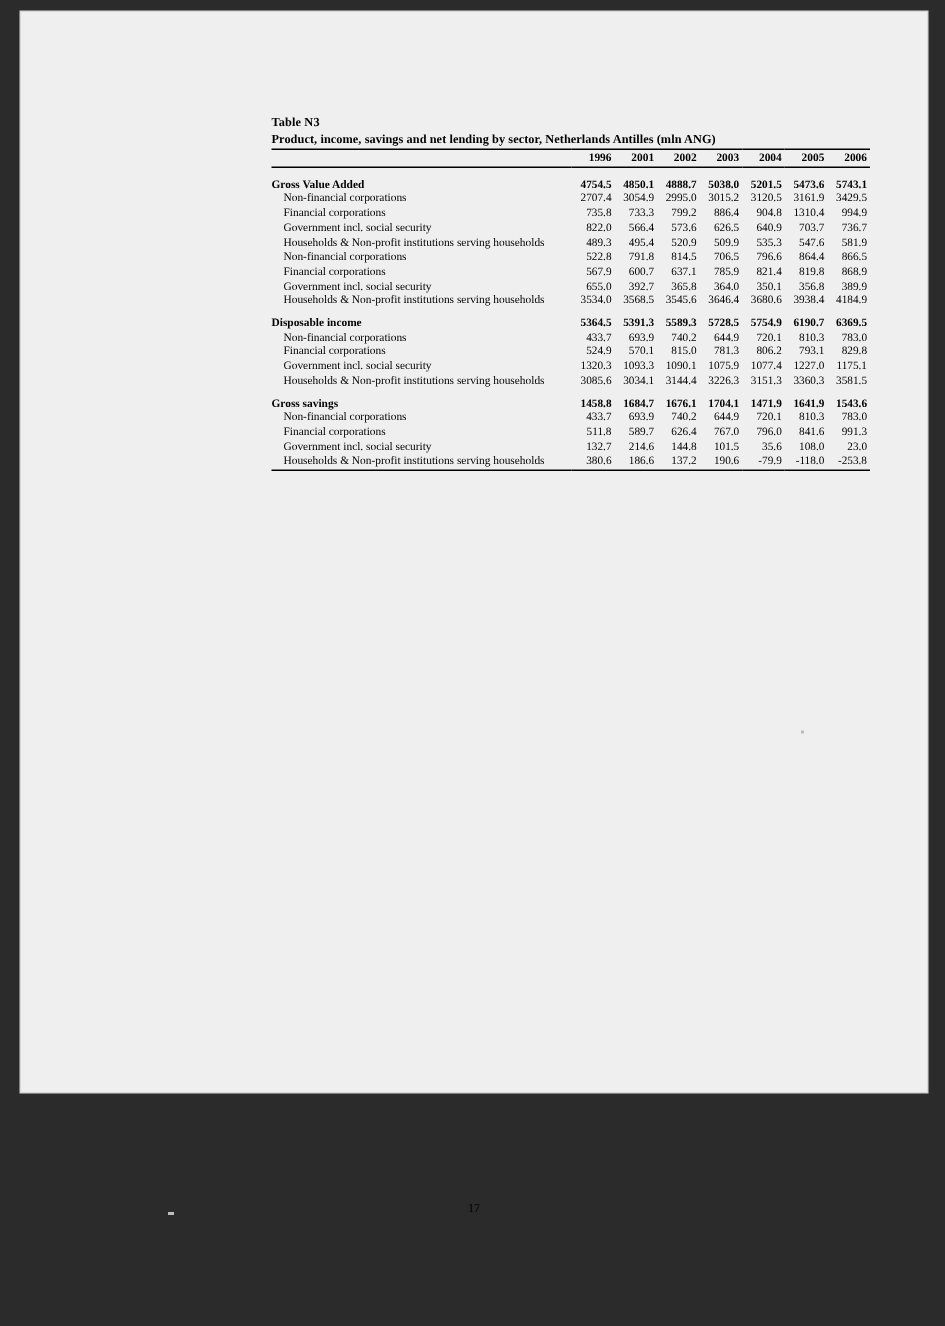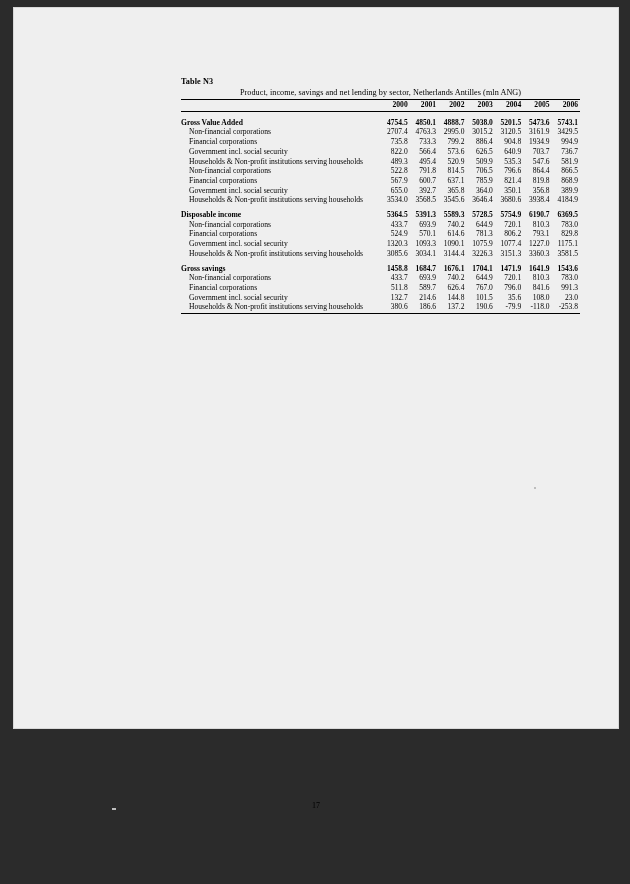--- a/index.html
+++ b/index.html
@@ -34,25 +34,24 @@
   }
   .tbl-title-line1 {
     font-size: 8.2px;
     font-weight: bold;
     color: #000;
     letter-spacing: 0.1px;
     line-height: 11px;
   }
   .tbl-title-line2 {
     font-size: 8.2px;
-    font-weight: normal;
+    font-weight: bold;
     color: #000;
     letter-spacing: 0.05px;
     line-height: 11px;
-    text-align: center;
   }
   table.data {
     border-collapse: collapse;
     width: 399px;
     margin-top: 1px;
     font-size: 7.6px;
     color: #000;
   }
   table.data td, table.data th {
     padding: 0;
@@ -121,21 +120,21 @@
     <div class="speck" style="left:520px; top:479px; width:2px; height:2px;"></div>
 
     <div class="table-block">
       <div class="tbl-title-line1">Table N3</div>
       <div class="tbl-title-line2">Product, income, savings and net lending by sector, Netherlands Antilles (mln ANG)</div>
 
       <table class="data">
         <thead>
           <tr class="head-row">
             <th class="col-label"></th>
-            <th class="col-num">2000</th>
+            <th class="col-num">1996</th>
             <th class="col-num">2001</th>
             <th class="col-num">2002</th>
             <th class="col-num">2003</th>
             <th class="col-num">2004</th>
             <th class="col-num">2005</th>
             <th class="col-num">2006</th>
           </tr>
         </thead>
         <tbody>
 
@@ -145,35 +144,35 @@
             <td class="col-num">4850.1</td>
             <td class="col-num">4888.7</td>
             <td class="col-num">5038.0</td>
             <td class="col-num">5201.5</td>
             <td class="col-num">5473.6</td>
             <td class="col-num">5743.1</td>
           </tr>
           <tr>
             <td class="col-label indent">Non-financial corporations</td>
             <td class="col-num">2707.4</td>
-            <td class="col-num">4763.3</td>
+            <td class="col-num">3054.9</td>
             <td class="col-num">2995.0</td>
             <td class="col-num">3015.2</td>
             <td class="col-num">3120.5</td>
             <td class="col-num">3161.9</td>
             <td class="col-num">3429.5</td>
           </tr>
           <tr>
             <td class="col-label indent">Financial corporations</td>
             <td class="col-num">735.8</td>
             <td class="col-num">733.3</td>
             <td class="col-num">799.2</td>
             <td class="col-num">886.4</td>
             <td class="col-num">904.8</td>
-            <td class="col-num">1934.9</td>
+            <td class="col-num">1310.4</td>
             <td class="col-num">994.9</td>
           </tr>
           <tr>
             <td class="col-label indent">Government incl. social security</td>
             <td class="col-num">822.0</td>
             <td class="col-num">566.4</td>
             <td class="col-num">573.6</td>
             <td class="col-num">626.5</td>
             <td class="col-num">640.9</td>
             <td class="col-num">703.7</td>
@@ -248,21 +247,21 @@
             <td class="col-num">740.2</td>
             <td class="col-num">644.9</td>
             <td class="col-num">720.1</td>
             <td class="col-num">810.3</td>
             <td class="col-num">783.0</td>
           </tr>
           <tr>
             <td class="col-label indent">Financial corporations</td>
             <td class="col-num">524.9</td>
             <td class="col-num">570.1</td>
-            <td class="col-num">614.6</td>
+            <td class="col-num">815.0</td>
             <td class="col-num">781.3</td>
             <td class="col-num">806.2</td>
             <td class="col-num">793.1</td>
             <td class="col-num">829.8</td>
           </tr>
           <tr>
             <td class="col-label indent">Government incl. social security</td>
             <td class="col-num">1320.3</td>
             <td class="col-num">1093.3</td>
             <td class="col-num">1090.1</td>

